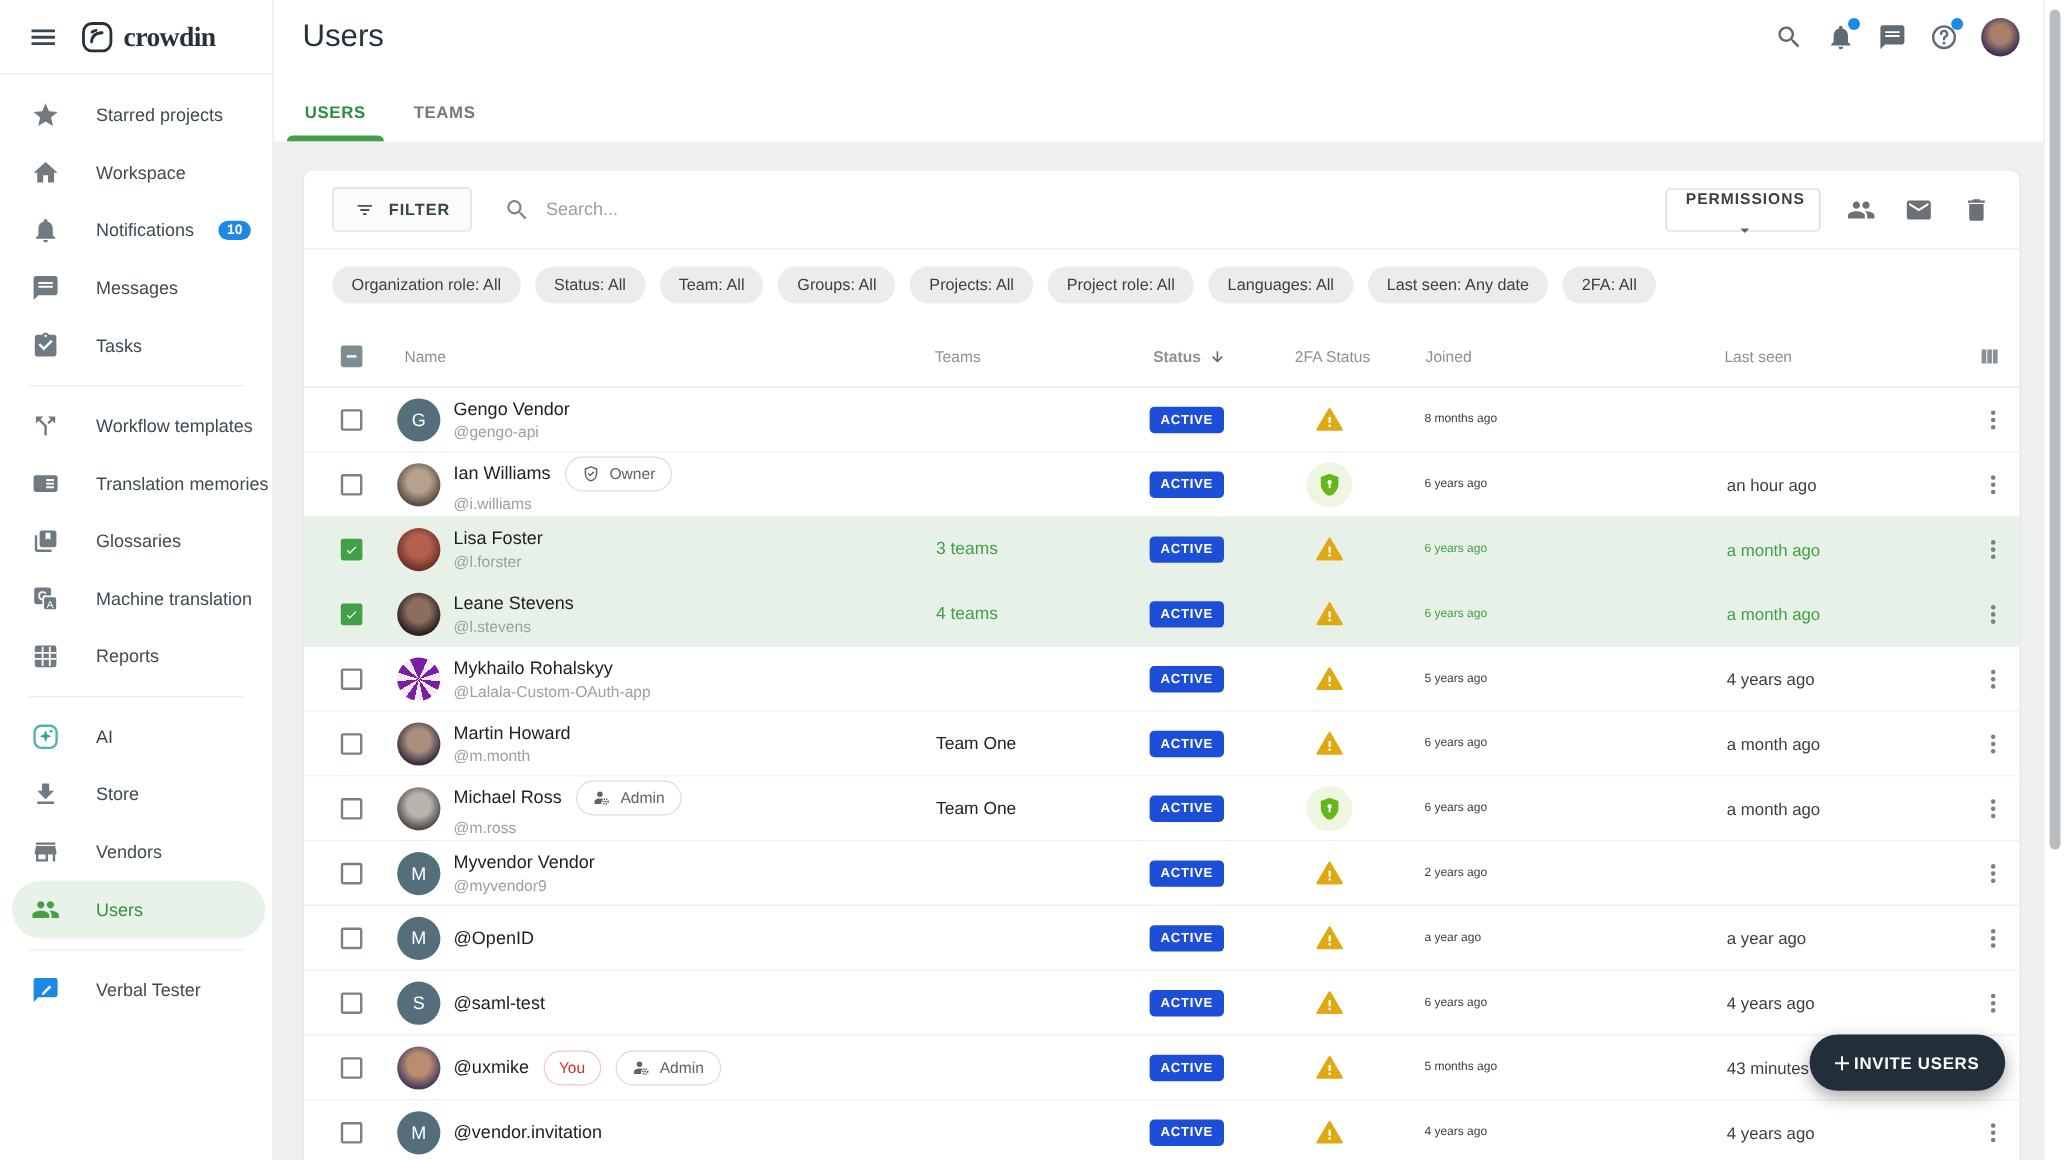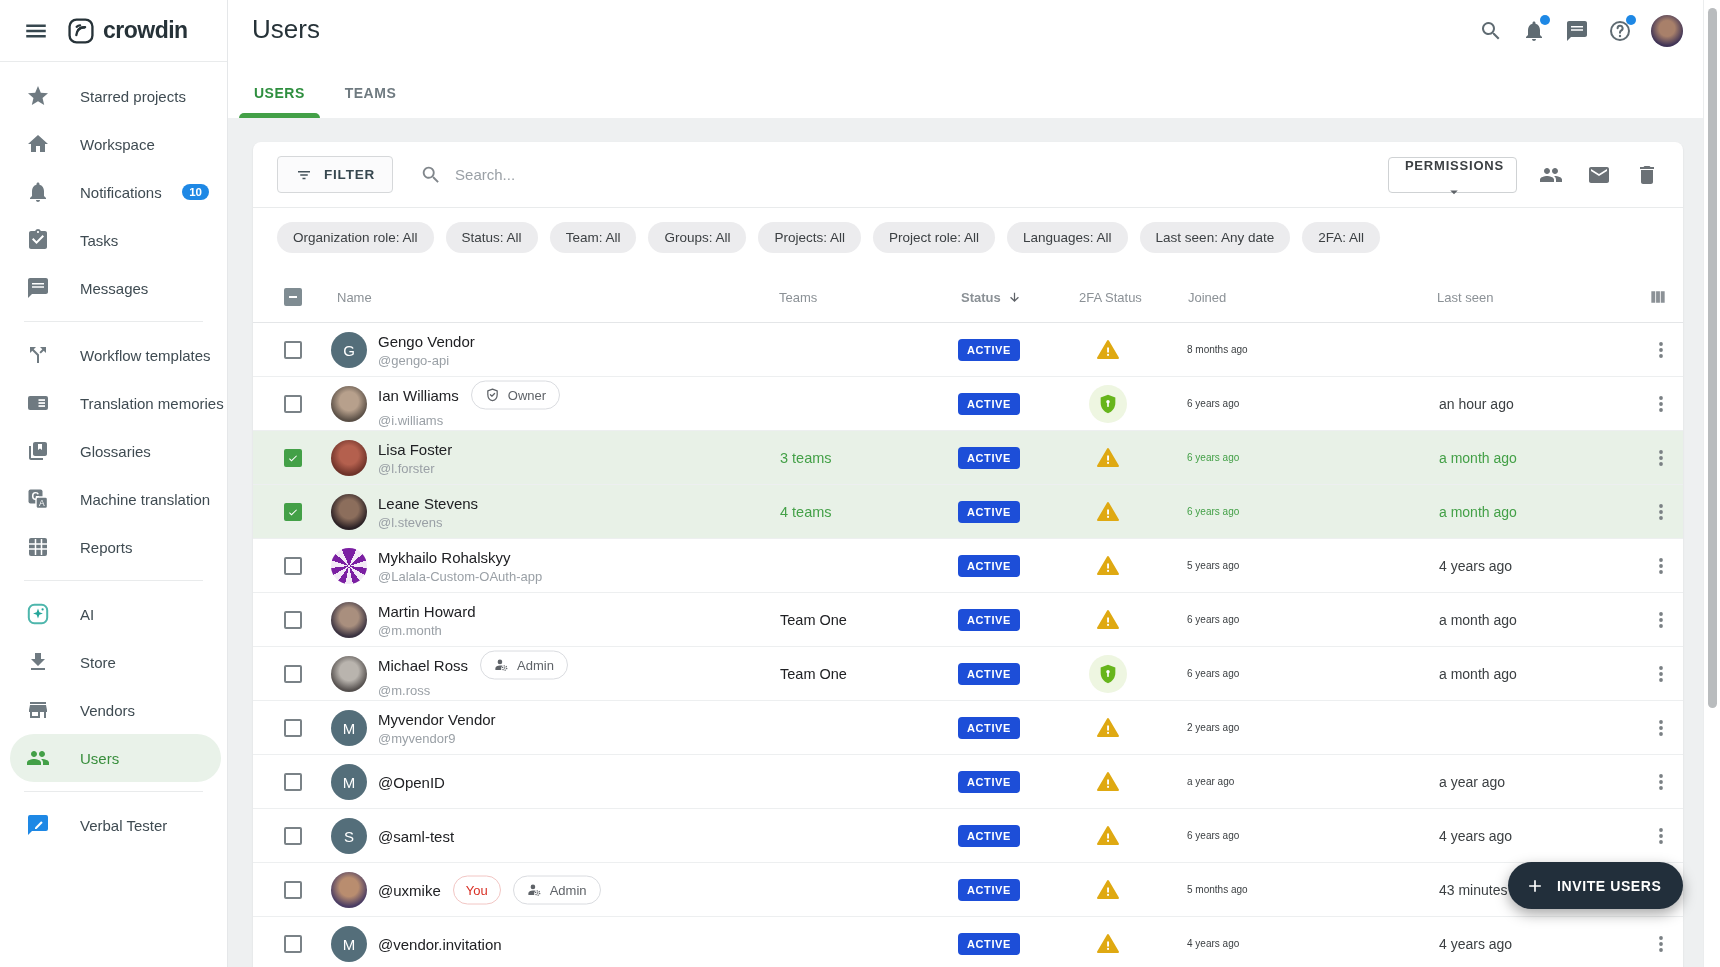--- a/index.html
+++ b/index.html
@@ -5,21 +5,21 @@
   * { margin:0; padding:0; box-sizing:border-box; }
   html,body { width:1720px; height:967px; overflow:hidden; background:#fff;
     font-family:"Liberation Sans", sans-serif; position:relative; }
 
   
   .sidebar { position:absolute; left:0; top:0; width:228px; height:100%;
     background:#fff; border-right:1px solid #e5e7e9; z-index:5; }
   .sidebar-top { height:62px; display:flex; align-items:center; padding-left:23px;
     gap:18px; border-bottom:1px solid #e9ebec; }
   .hamburger { width:26px; height:26px; color:#37474f; cursor:pointer; }
-  .logo { display:flex; align-items:center; gap:8px; cursor:pointer; }
+  .logo { display:flex; align-items:center; gap:8px; cursor:pointer;font-family:Liberation Serif, serif; }
   .logo-mark { width:28px; height:28px; color:#263238; }
   .logo-text { font-size:23px; font-weight:700; color:#263238; letter-spacing:-0.5px; }
   .nav { padding-top:10px; }
   .nav-item { height:48px; display:flex; align-items:center; cursor:pointer; }
   .nav-icon { width:24px; height:24px; margin-left:26px; margin-right:30px;
     color:#6f7a81; flex:0 0 auto; }
   .nav-label { font-size:15px; color:#3f4b52; flex:1; white-space:nowrap; }
   .nav-badge { background:#1e88e5; color:#fff; font-size:11.5px; font-weight:700;
     border-radius:9px; padding:2px 7px; margin-right:18px; }
   .nav-item.active { background:#e9f2e9; border-radius:24px; margin:0 6px 0 10px; }
@@ -120,21 +120,21 @@
     display:flex; align-items:center; justify-content:center; }
   .twofa .shield { width:22px; height:22px; }
   .cell-joined { position:absolute; left:934px; top:0; line-height:54px; font-size:10px; color:#3c4043; }
   .cell-seen { position:absolute; left:1186px; top:0; line-height:54px; font-size:14px; color:#3c4043; }
   .row.selected .cell-joined, .row.selected .cell-seen { color:#43a047; }
   .kebab { position:absolute; left:1396px; top:50%; transform:translateY(-50%);
     width:24px; height:24px; color:#7a8084; cursor:pointer; }
 
   
   .invite-btn { position:absolute; left:1508px; top:862px; height:47px; z-index:20;
-    display:flex; align-items:center; gap:12px; padding:0 22px 0 17px;
+    display:flex; align-items:center; padding:0 22px 0 17px;
     background:#222f3b; border-radius:24px; color:#fff; cursor:pointer;
     box-shadow:0 5px 14px rgba(0,0,0,.35); }
   .invite-btn .ic { width:20px; height:20px; color:#fff; }
   .invite-btn .lbl { font-size:14px; font-weight:700; letter-spacing:.6px; white-space:nowrap; }
   .scrollbar { position:absolute; right:0; top:0; width:17px; height:100%;
     background:#fff; border-left:1px solid #ebedee; z-index:30; }
   .scroll-thumb { position:absolute; left:4px; top:8px; width:9px; height:700px;
     background:#b9bcbe; border-radius:5px; cursor:pointer; }
 </style>
 </head>
@@ -181,33 +181,33 @@
           <svg viewBox="0 0 24 24" fill="currentColor">
             <path d="M12 22c1.1 0 2-.9 2-2h-4c0 1.1.9 2 2 2zm6-6v-5c0-3.07-1.63-5.64-4.5-6.32V4c0-.83-.67-1.5-1.5-1.5s-1.5.67-1.5 1.5v.68C7.64 5.36 6 7.92 6 11v5l-2 2v1h16v-1l-2-2z"></path>
           </svg>
         </span>
         <span class="nav-label">Notifications</span>
         <span class="nav-badge">10</span>
       </div>
       <div class="nav-item">
         <span class="nav-icon">
           <svg viewBox="0 0 24 24" fill="currentColor">
-            <path d="M19 3h-4.18C14.4 1.84 13.3 1 12 1c-1.3 0-2.4.84-2.82 2H5c-1.1 0-2 .9-2 2v14c0 1.1.9 2 2 2h14c1.1 0 2-.9 2-2V5c0-1.1-.9-2-2-2zm-7 0c.55 0 1 .45 1 1s-.45 1-1 1-1-.45-1-1 .45-1 1-1zm-1.5 13L6 11.5l1.41-1.41 3.09 3.08 6.09-6.09L18 8.5 10.5 16z"></path>
-          </svg>
-        </span>
-        <span class="nav-label">Tasks</span>
-      </div>
-      <div class="nav-item">
-        <span class="nav-icon">
-          <svg viewBox="0 0 24 24" fill="currentColor">
             <path d="M20 2H4c-1.1 0-2 .9-2 2v18l4-4h14c1.1 0 2-.9 2-2V4c0-1.1-.9-2-2-2z"></path>
             <path fill="#fff" d="M6 7h12v1.6H6zM6 10.2h12v1.6H6z"></path>
           </svg>
         </span>
         <span class="nav-label">Messages</span>
+      </div>
+      <div class="nav-item">
+        <span class="nav-icon">
+          <svg viewBox="0 0 24 24" fill="currentColor">
+            <path d="M19 3h-4.18C14.4 1.84 13.3 1 12 1c-1.3 0-2.4.84-2.82 2H5c-1.1 0-2 .9-2 2v14c0 1.1.9 2 2 2h14c1.1 0 2-.9 2-2V5c0-1.1-.9-2-2-2zm-7 0c.55 0 1 .45 1 1s-.45 1-1 1-1-.45-1-1 .45-1 1-1zm-1.5 13L6 11.5l1.41-1.41 3.09 3.08 6.09-6.09L18 8.5 10.5 16z"></path>
+          </svg>
+        </span>
+        <span class="nav-label">Tasks</span>
       </div>
       <div class="nav-divider"></div>
       <div class="nav-item">
         <span class="nav-icon">
           <svg viewBox="0 0 24 24" fill="currentColor">
             <path d="M14 4l2.29 2.29-2.88 2.88 1.42 1.42 2.88-2.88L20 10V4zm-4 0H4v6l2.29-2.29 4.71 4.7V20h2v-8.41L7.71 6.29z"></path>
           </svg>
         </span>
         <span class="nav-label">Workflow templates</span>
       </div>

